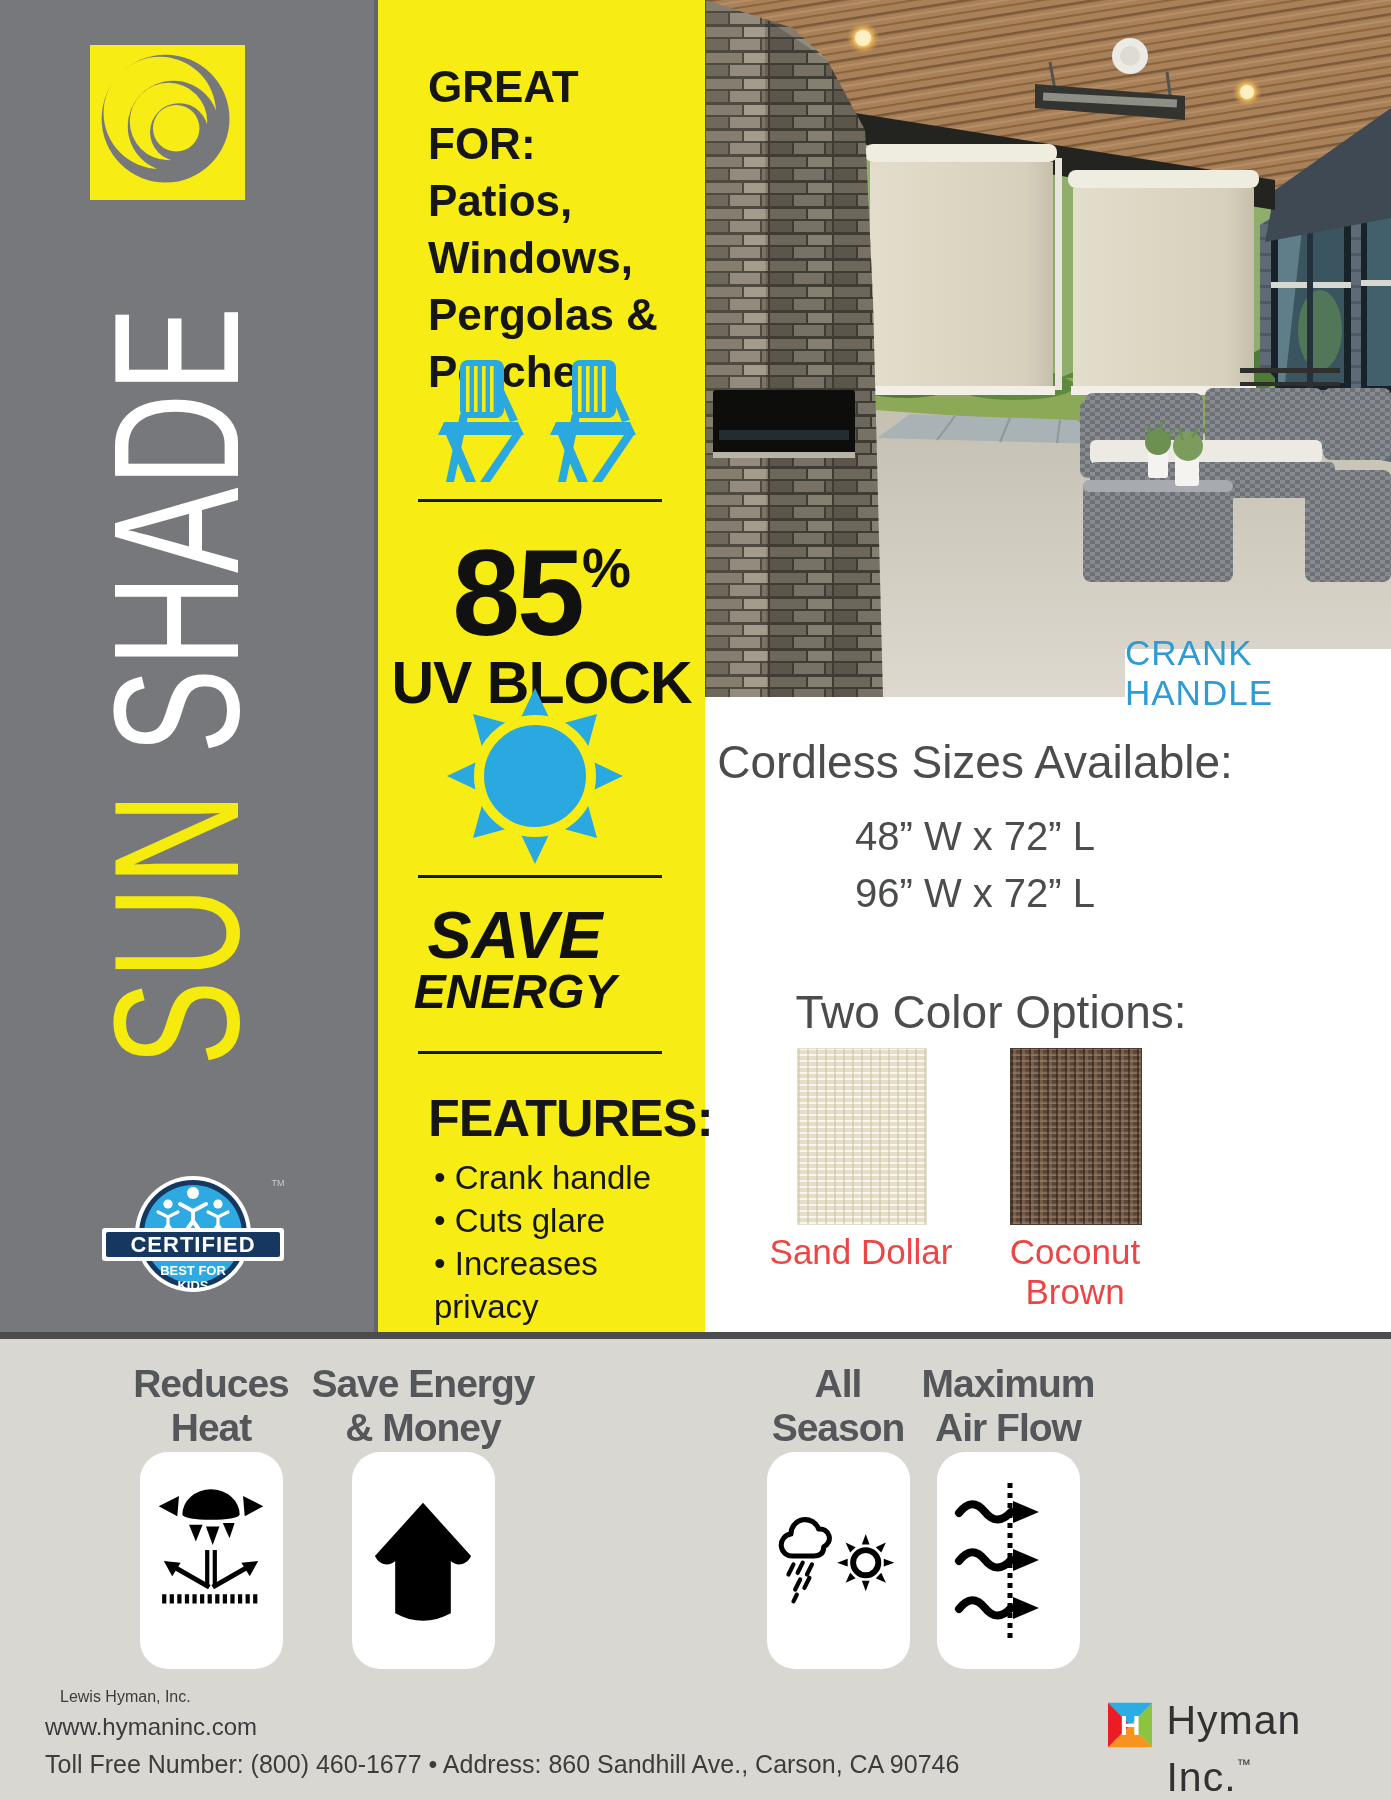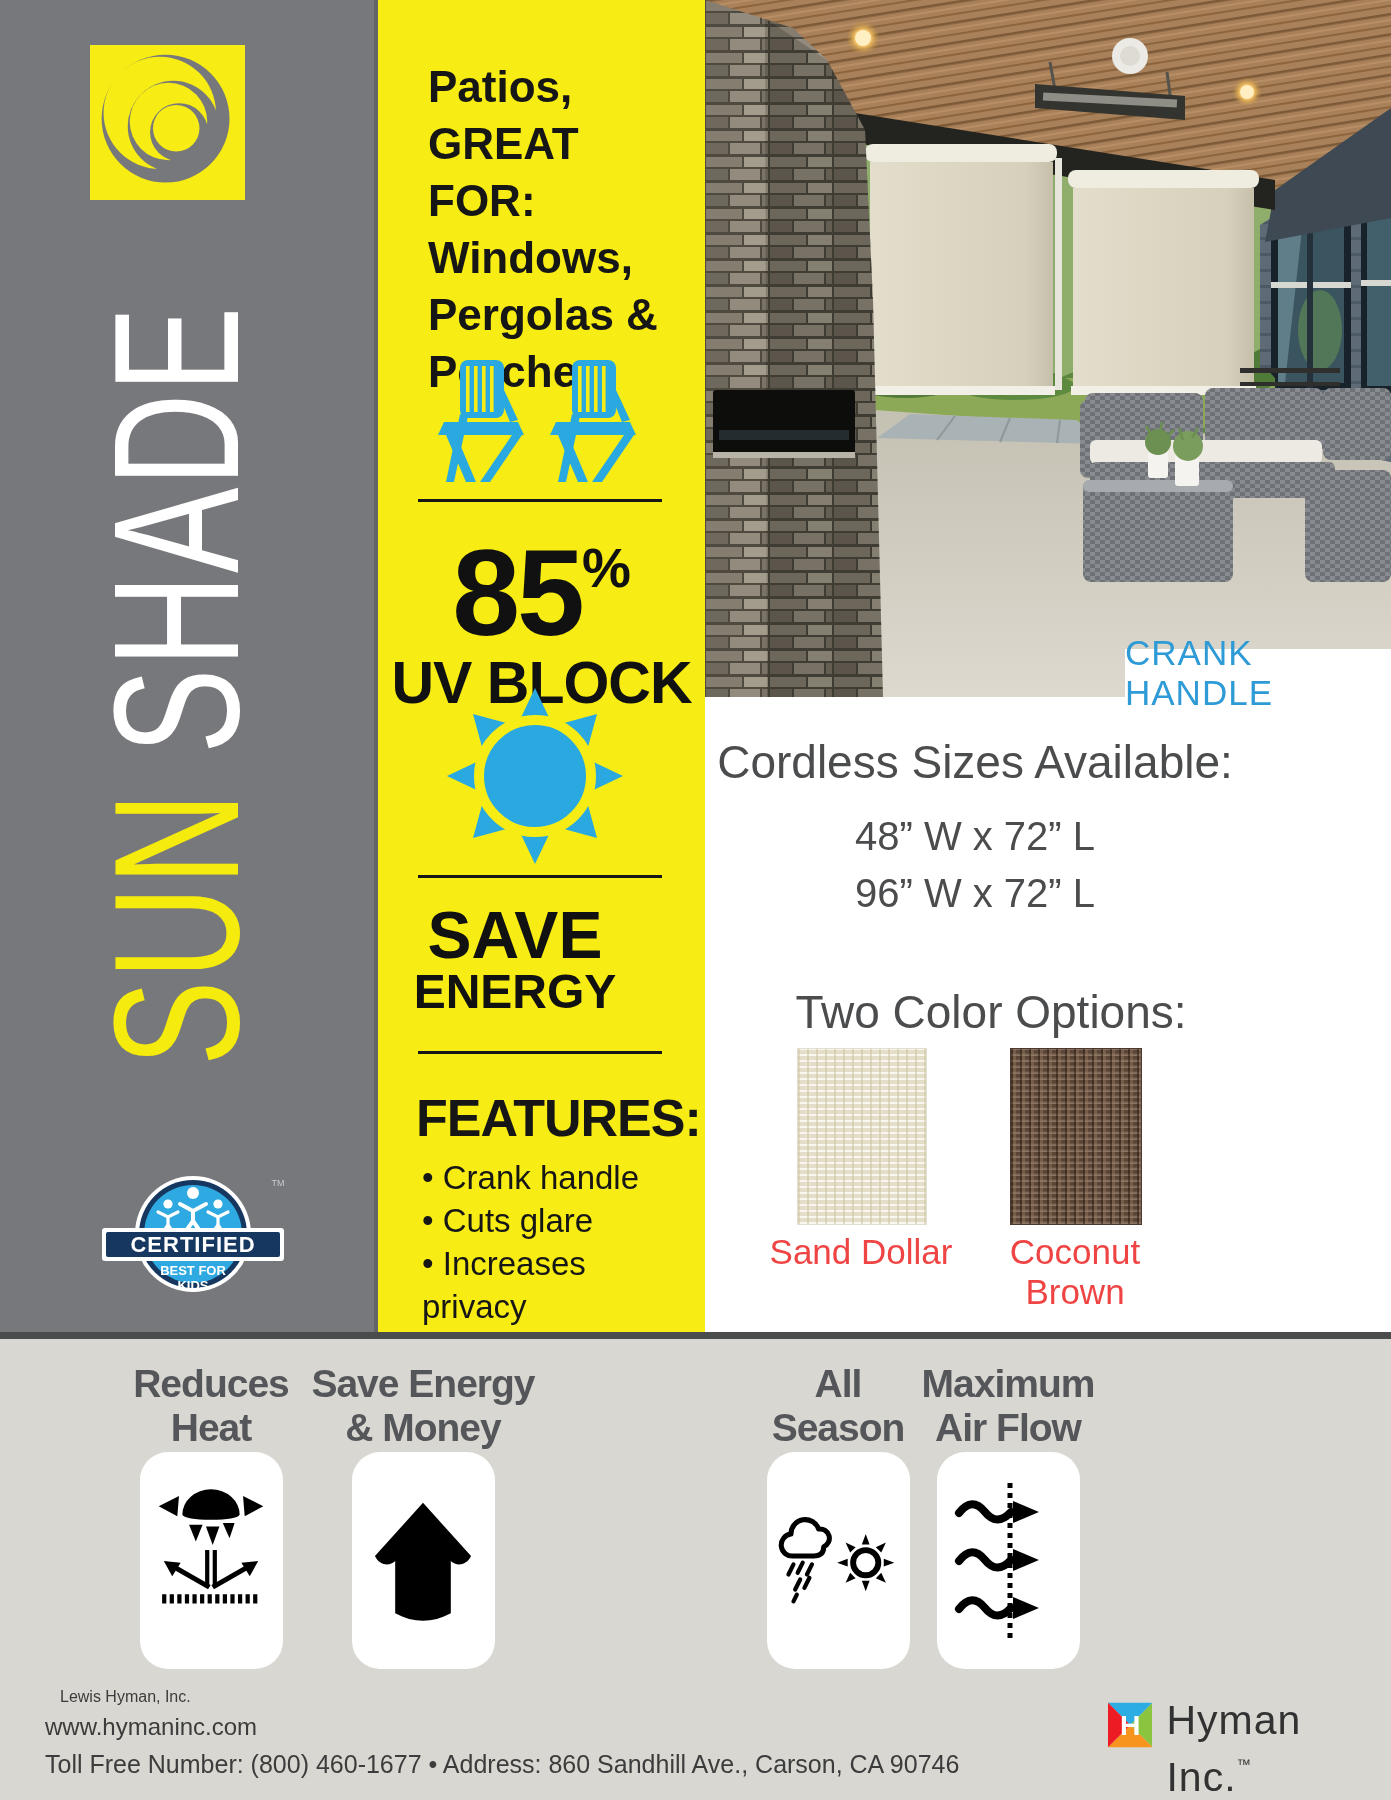--- a/index.html
+++ b/index.html
@@ -22,24 +22,24 @@
   .col-yellow{left:378px;top:0;width:327px;height:1332px;background:#F7EC13;color:#161616;}
   .great-for{left:428px;top:58px;width:270px;font-size:44px;line-height:57px;font-weight:600;color:#161616;}
   .chairs{left:430px;top:358px;width:212px;height:128px;}
   .ydiv{width:244px;height:3px;background:#161616;left:418px;}
   .d1{top:499px;} .d2{top:875px;} .d3{top:1051px;}
   .uv-block{left:378px;top:536px;width:327px;text-align:center;color:#111;}
   .uv-number{font-size:122px;font-weight:800;letter-spacing:-3px;line-height:100px;}
   .uv-pct{font-size:55px;font-weight:700;vertical-align:48px;letter-spacing:0;}
   .uv-label{font-size:59px;font-weight:700;letter-spacing:-1px;margin-top:6px;}
   .sun-icon{left:447px;top:688px;width:176px;height:176px;}
-  .save-block{left:378px;top:903px;width:274px;text-align:center;color:#111;}
+  .save-block{left:378px;top:903px;width:274px;text-align:center;color:#111;font-style:italic;}
   .save-1{font-size:66px;font-weight:800;letter-spacing:0px;line-height:64px;}
   .save-2{font-size:48px;font-weight:700;line-height:50px;}
-  .features{left:416px;top:1088px;width:270px;color:#161616;}
+  .features{left:428px;top:1088px;width:270px;color:#161616;}
   .features-h{font-size:52px;font-weight:700;letter-spacing:-1px;}
   .features ul{list-style:none;margin:8px 0 0 6px;padding:0;}
   .features li{font-size:33px;font-weight:500;line-height:43px;}
   .features li::before{content:"• ";}
 
   
   .photo{left:705px;top:0;width:686px;height:697px;}
   .crank-label{left:1125px;top:649px;width:266px;height:48px;background:#FFFFFF;
       color:#2E9BD6;font-size:35px;font-weight:500;letter-spacing:1px;
       display:flex;align-items:center;justify-content:center;}
@@ -135,22 +135,22 @@
     <rect x="6" y="62" width="174" height="25" rx="2" fill="#16375F"></rect>
     <text x="93" y="82" text-anchor="middle" font-size="22" font-weight="bold" fill="#FFFFFF" letter-spacing="1">CERTIFIED</text>
     <text x="93" y="105" text-anchor="middle" font-size="13" font-weight="bold" fill="#FFFFFF">BEST FOR</text>
     <text x="93" y="120" text-anchor="middle" font-size="13" font-weight="bold" fill="#FFFFFF">KIDS</text>
     <text x="178" y="16" text-anchor="middle" font-size="9" fill="#C9CACC">TM</text>
   </svg>
 
   <div class="abs col-yellow"></div>
 
   <div class="abs great-for">
+    <div>GREAT FOR:</div>
     <div>Patios,</div>
-    <div>GREAT FOR:</div>
     <div>Windows,</div>
     <div>Pergolas &amp;</div>
     <div>Porches</div>
   </div>
 
   <svg class="abs chairs" viewBox="0 0 212 128">
     <g fill="#2AA9E0">
       <g id="chair">
         <rect x="30" y="2" width="44" height="58" rx="8"></rect>
         <polygon points="14,64 88,64 94,77 8,77"></polygon>

